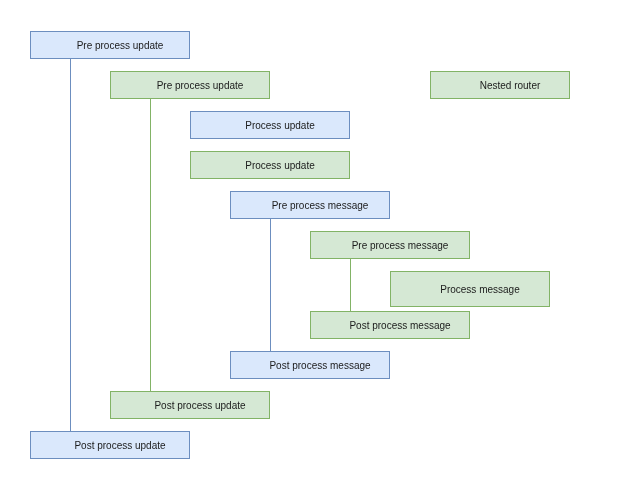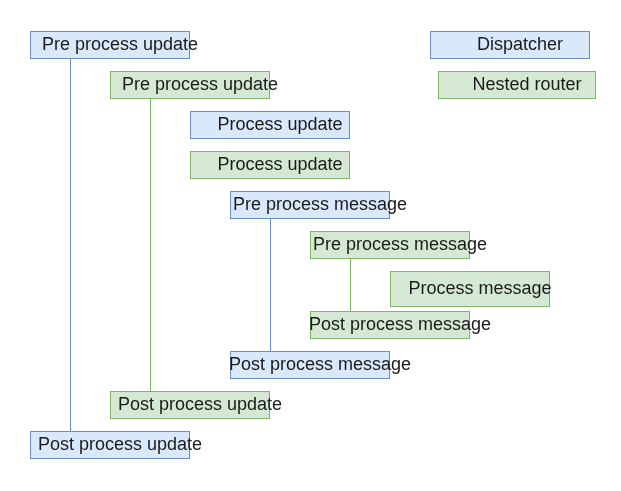--- a/index.html
+++ b/index.html
@@ -16,21 +16,21 @@
     height: 491px;
     background: #ffffff;
     overflow: hidden;
   }
   .node {
     position: absolute;
     box-sizing: border-box;
     display: flex;
     align-items: center;
     justify-content: center;
-    font-size: 18px;
+    font-size: 10px;
     line-height: 1.1;
     color: #1b1b1b;
     border-width: 1px;
     border-style: solid;
     white-space: nowrap;
     z-index: 2;
     padding-left: 20px;
   }
   .node.dispatcher {
     background: #dae8fc;
@@ -88,19 +88,16 @@
     </div>
     <div class="node dispatcher" style="left: 230px; top: 351px; width: 160px; height: 28px;">
       <span>Post process message</span>
     </div>
     <div class="node router" style="left: 110px; top: 391px; width: 160px; height: 28px;">
       <span>Post process update</span>
     </div>
     <div class="node dispatcher" style="left: 30px; top: 431px; width: 160px; height: 28px;">
       <span>Post process update</span>
     </div>
-    <div class="node dispatcher" style="left: 430px; top: 31px; width: 160px; height: 28px;">
-      <span>Dispatcher</span>
-    </div>
-    <div class="node router" style="left: 430px; top: 71px; width: 158px; height: 28px; margin-left: 8px;">
+    <div class="node router" style="left: 430px; top: 71px; width: 140px; height: 28px;">
       <span>Nested router</span>
     </div>
   </div>
 
 </body></html>

